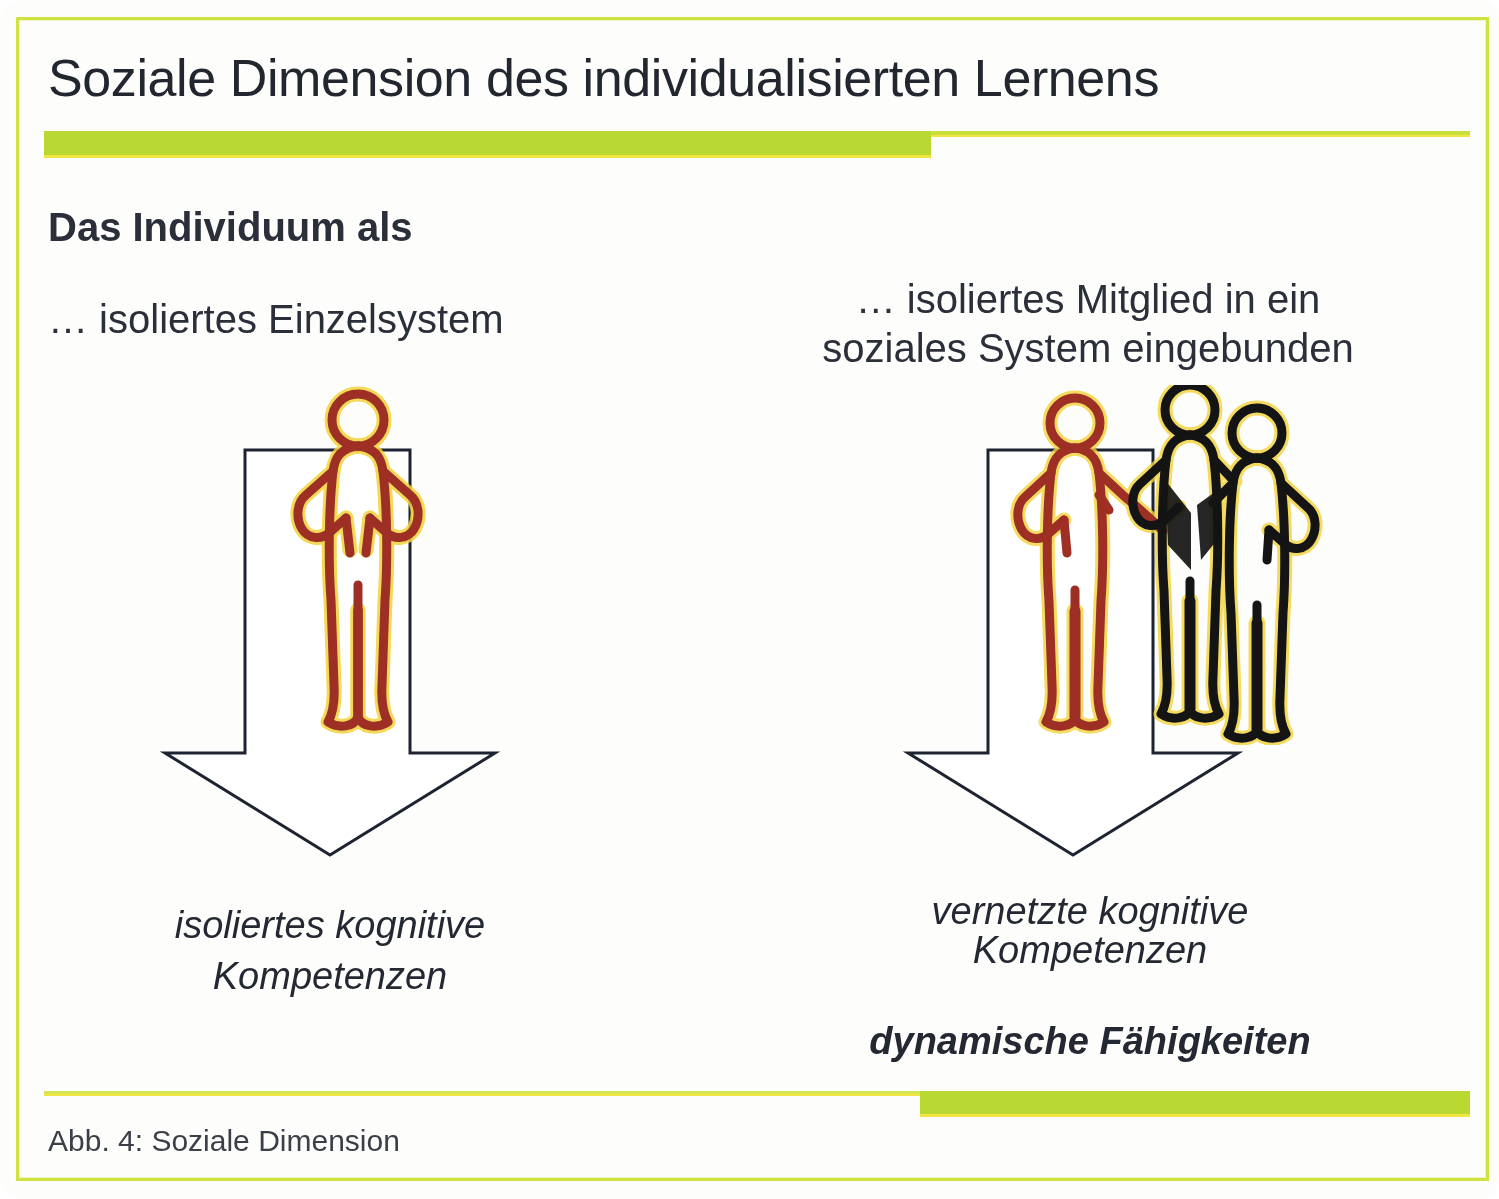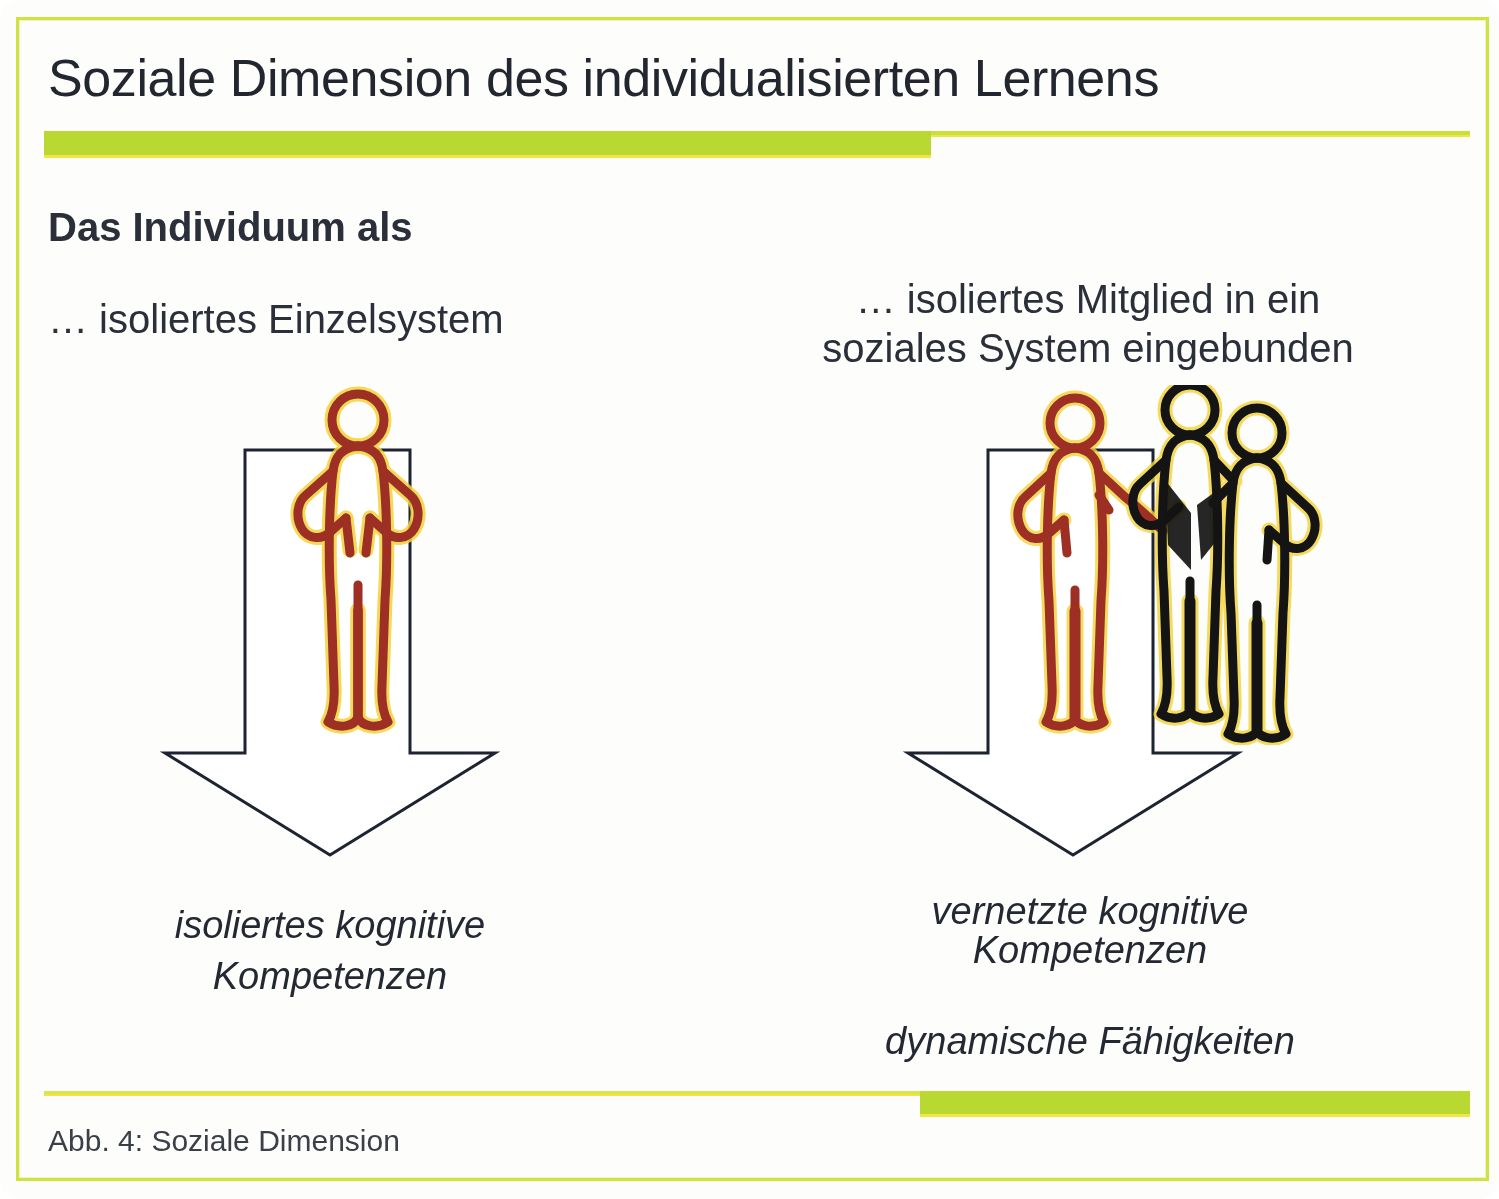--- a/index.html
+++ b/index.html
@@ -144,20 +144,21 @@
     left: 840px;
     top: 963px;
     width: 500px;
     font-size: 38px;
   }
   .result-right-3 {
     left: 830px;
     top: 1020px;
     width: 520px;
     font-size: 38px;
+    font-weight: bold;
   }
 
   
   .bar-bot-thin {
     position: absolute;
     left: 44px;
     top: 1091px;
     width: 876px;
     height: 3px;
     background: #d6e653;

